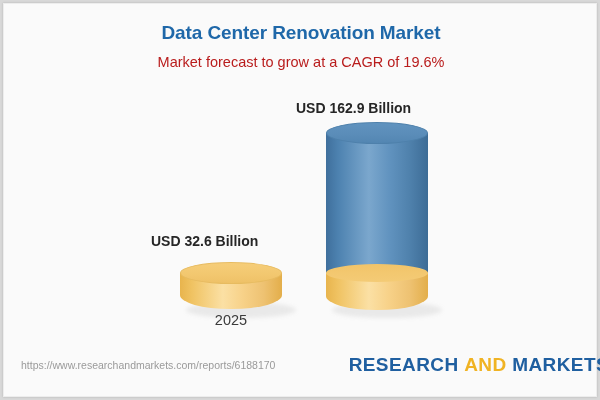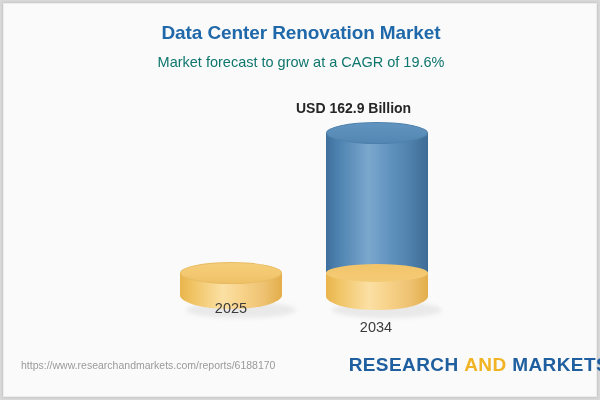--- a/index.html
+++ b/index.html
@@ -22,39 +22,39 @@
     position:absolute;left:0;top:18px;width:594px;
     text-align:center;
     font-size:19px;font-weight:bold;
     color:#1f68a9;
     letter-spacing:-0.1px;
   }
   .subtitle{
     position:absolute;left:0;top:50px;width:594px;
     text-align:center;
     font-size:14.5px;
-    color:#0f766e;
+    color:#b91c1c;
   }
 
   
   .dlabel{
     position:absolute;
     font-size:14px;font-weight:bold;color:#262626;
     white-space:nowrap;
   }
   .dlabel-2034{left:292px;top:96px;width:160px;}
   .dlabel-2025{left:147px;top:229px;width:160px;}
 
   
   .catlabel{
     position:absolute;text-align:center;
     font-size:14.5px;color:#3b3b3b;
     white-space:nowrap;
   }
-  .cat-2025{left:147px;top:296px;width:160px;}
+  .cat-2025{left:147px;top:308px;width:160px;}
   .cat-2034{left:292px;top:315px;width:160px;}
 
   
   .cyl{position:absolute;}
   .cyl-shadow{
     position:absolute;
     border-radius:50%;
     background:rgba(120,120,120,0.13);
     filter:blur(2px);
   }
@@ -133,37 +133,37 @@
 
 <div class="card">
 
   <div class="chart-area">
 
     <div class="title">Data Center Renovation Market</div>
     <div class="subtitle">Market forecast to grow at a CAGR of 19.6%</div>
 
     <div class="dlabel dlabel-2034">USD 162.9 Billion</div>
 
+    <div class="dlabel dlabel-2025">USD 32.6 Billion</div>
 
     <div class="cyl" id="cyl2034">
       <div class="cyl-shadow sh"></div>
       <div class="bluebody"></div>
       <div class="yellowbody"></div>
       <div class="yellowcap"></div>
       <div class="bluecap"></div>
     </div>
 
     <div class="cyl" id="cyl2025">
       <div class="cyl-shadow sh"></div>
       <div class="cyl-body body"></div>
       <div class="cyl-top cap"></div>
     </div>
 
     <div class="catlabel cat-2025">2025</div>
-    <div class="catlabel cat-2034">2034</div>
 
   </div>
 
   <div class="footer">
     <div class="footer-url">https://www.researchandmarkets.com/reports/6188170</div>
     <div class="logo">
       <div class="logo-main"><span>RESEARCH</span><span>&nbsp;</span><span class="logo-and">AND</span><span>&nbsp;</span><span>MARKETS</span></div>
     </div>
   </div>
 

